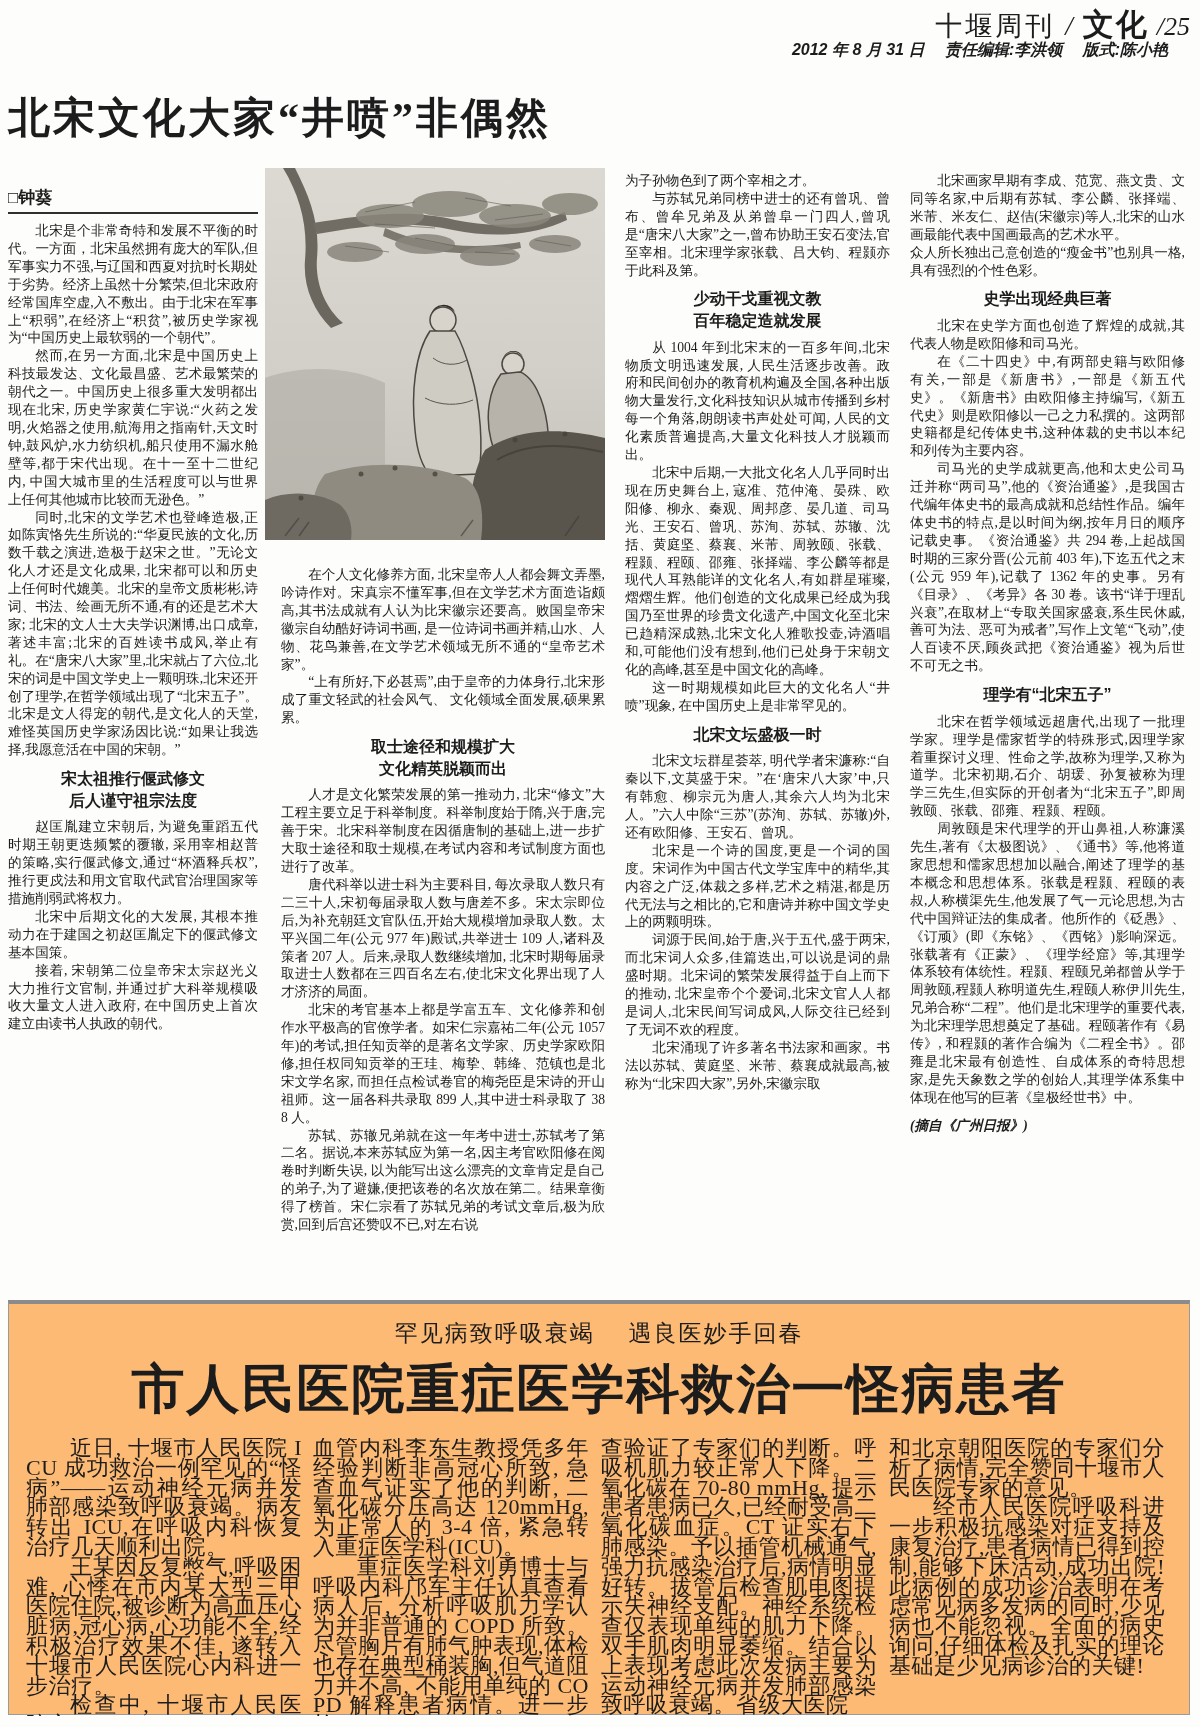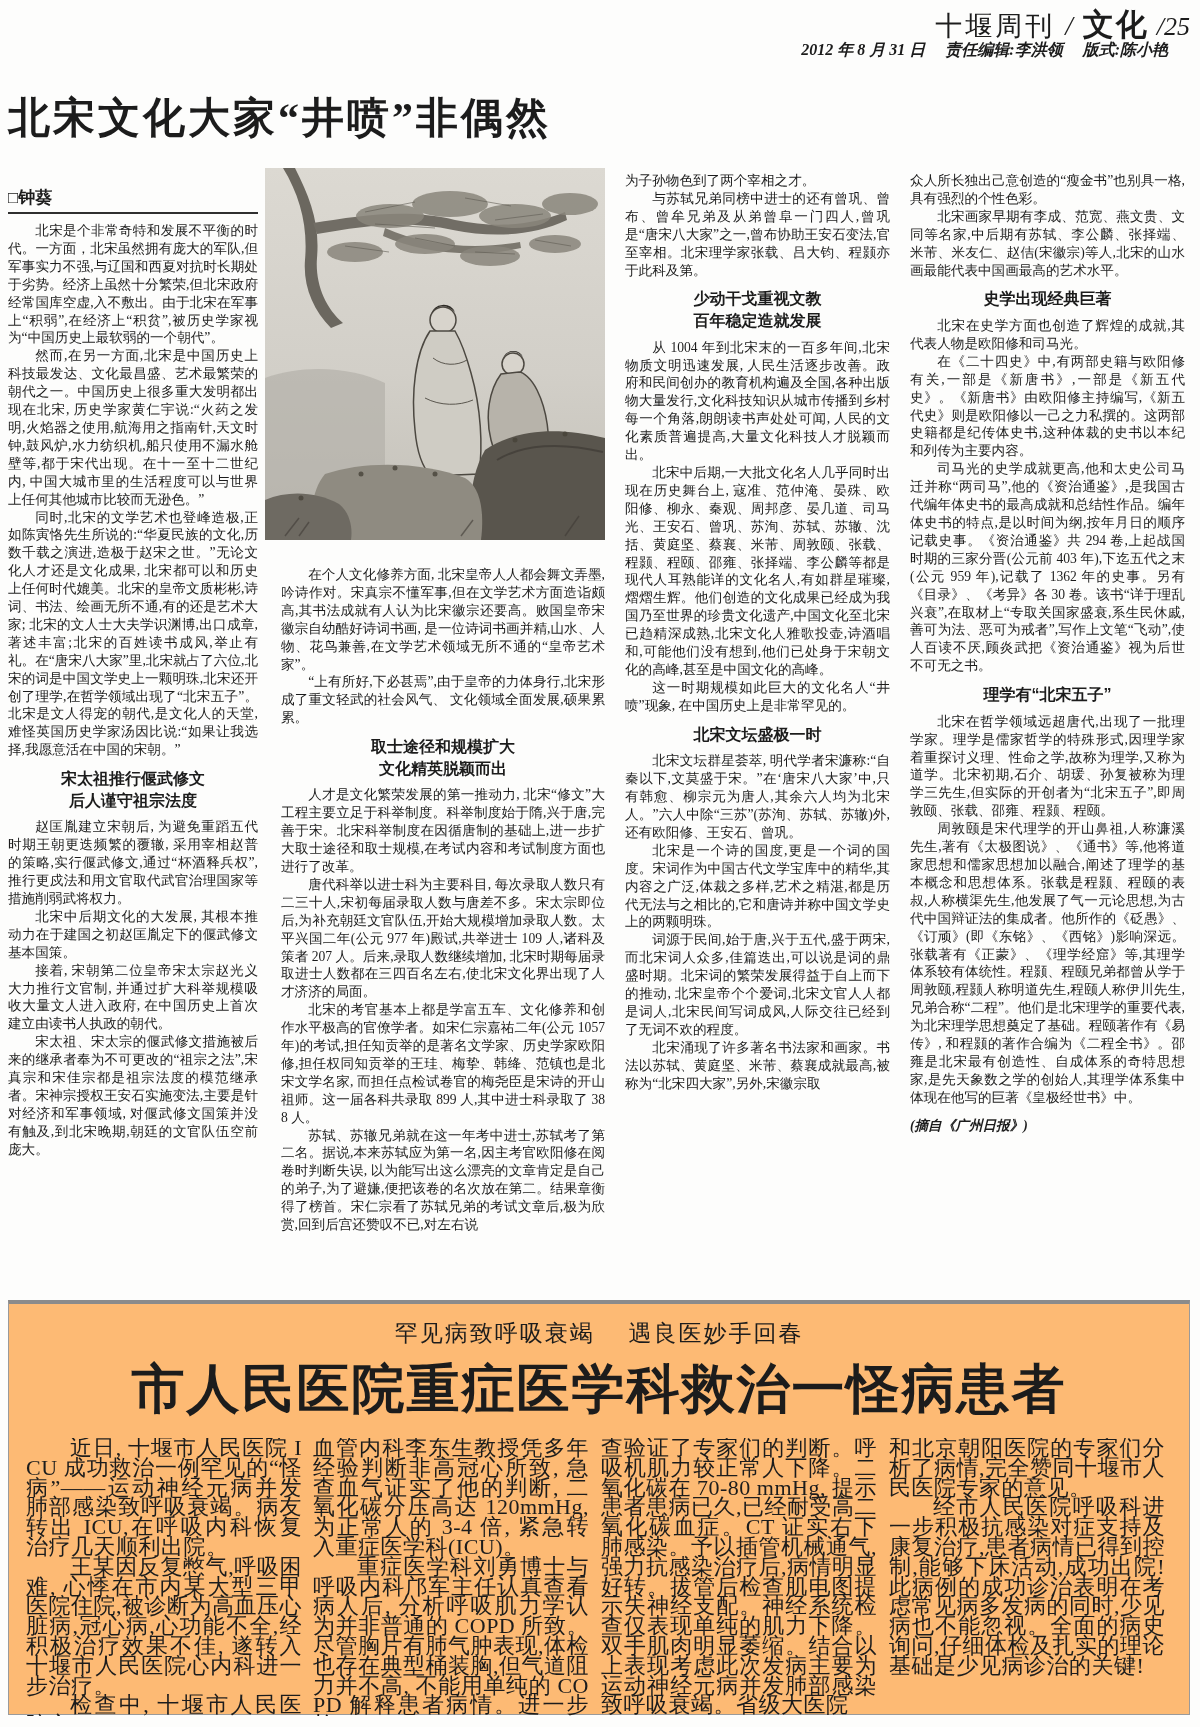--- a/index.html
+++ b/index.html
@@ -5,21 +5,21 @@
   html,body{margin:0;padding:0;background:#e8e8e8;}
   #page{position:relative;width:1200px;height:1727px;margin:0 auto;background:#fdfdfc;color:#1c1c1c;
         font-family:"Liberation Serif","DejaVu Serif",serif;overflow:hidden;}
   
   #masthead{position:absolute;top:4px;right:10px;text-align:right;white-space:nowrap;}
   #masthead .paper{font-size:27px;letter-spacing:3px;}
   #masthead .slash{font-size:27px;font-style:italic;margin:0 6px;color:#222;}
   #masthead .section{font-size:31px;font-weight:bold;font-family:"Liberation Sans","DejaVu Sans",sans-serif;letter-spacing:2px;}
   #masthead .pageno{font-size:26px;font-style:italic;margin-left:4px;}
   #dateline{position:absolute;top:40px;right:32px;font-size:16px;font-weight:bold;font-style:italic;white-space:nowrap;
-            font-family:Liberation Serif, serif;}
+            font-family:Liberation Sans, sans-serif;}
   #dateline span{margin-left:16px;}
   
   #main-title{position:absolute;left:8px;top:90px;font-size:42px;font-weight:bold;letter-spacing:3px;
               font-family:"Liberation Serif","DejaVu Serif",serif;}
   #author{position:absolute;left:8px;top:186px;font-size:17px;font-weight:bold;
           font-family:"Liberation Sans","DejaVu Sans",sans-serif;}
   #author-rule{position:absolute;left:8px;top:212px;width:250px;height:2px;background:#2f2f2f;}
   .news-col{position:absolute;font-size:13.6px;line-height:17.9px;text-align:justify;text-justify:inter-character;
             word-break:break-all;overflow:hidden;}
   #col1{left:8px;top:222px;width:250px;height:1045px;}
@@ -134,21 +134,20 @@
       <div class="para">北宋是个非常奇特和发展不平衡的时代。一方面，北宋虽然拥有庞大的军队,但军事实力不强,与辽国和西夏对抗时长期处于劣势。经济上虽然十分繁荣,但北宋政府经常国库空虚,入不敷出。由于北宋在军事上“积弱”,在经济上“积贫”,被历史学家视为“中国历史上最软弱的一个朝代”。</div>
       <div class="para">然而,在另一方面,北宋是中国历史上科技最发达、文化最昌盛、艺术最繁荣的朝代之一。中国历史上很多重大发明都出现在北宋, 历史学家黄仁宇说:“火药之发明,火焰器之使用,航海用之指南针,天文时钟,鼓风炉,水力纺织机,船只使用不漏水舱壁等,都于宋代出现。在十一至十二世纪内, 中国大城市里的生活程度可以与世界上任何其他城市比较而无逊色。”</div>
       <div class="para">同时,北宋的文学艺术也登峰造极,正如陈寅恪先生所说的:“华夏民族的文化,历数千载之演进,造极于赵宋之世。”无论文化人才还是文化成果, 北宋都可以和历史上任何时代媲美。北宋的皇帝文质彬彬,诗词、书法、绘画无所不通,有的还是艺术大家; 北宋的文人士大夫学识渊博,出口成章,著述丰富;北宋的百姓读书成风,举止有礼。在“唐宋八大家”里,北宋就占了六位,北宋的词是中国文学史上一颗明珠,北宋还开创了理学,在哲学领域出现了“北宋五子”。北宋是文人得宠的朝代,是文化人的天堂,难怪英国历史学家汤因比说:“如果让我选择,我愿意活在中国的宋朝。”</div>
       <div class="col-head">
         <div>宋太祖推行偃武修文</div>
         <div>后人谨守祖宗法度</div>
       </div>
       <div class="para">赵匡胤建立宋朝后, 为避免重蹈五代时期王朝更迭频繁的覆辙, 采用宰相赵普的策略,实行偃武修文,通过“杯酒释兵权”,推行更戍法和用文官取代武官治理国家等措施削弱武将权力。</div>
       <div class="para">北宋中后期文化的大发展, 其根本推动力在于建国之初赵匡胤定下的偃武修文基本国策。</div>
       <div class="para">接着, 宋朝第二位皇帝宋太宗赵光义大力推行文官制, 并通过扩大科举规模吸收大量文人进入政府, 在中国历史上首次建立由读书人执政的朝代。</div>
-      <div class="para">宋太祖、宋太宗的偃武修文措施被后来的继承者奉为不可更改的“祖宗之法”,宋真宗和宋佳宗都是祖宗法度的模范继承者。宋神宗授权王安石实施变法,主要是针对经济和军事领域, 对偃武修文国策并没有触及,到北宋晚期,朝廷的文官队伍空前庞大。</div>
     </div>
   <div id="col2" class="news-col">
       <div class="para">在个人文化修养方面, 北宋皇帝人人都会舞文弄墨,吟诗作对。宋真宗不懂军事,但在文学艺术方面造诣颇高,其书法成就有人认为比宋徽宗还要高。败国皇帝宋徽宗自幼酷好诗词书画, 是一位诗词书画并精,山水、人物、花鸟兼善,在文学艺术领域无所不通的“皇帝艺术家”。</div>
       <div class="para">“上有所好,下必甚焉”,由于皇帝的力体身行,北宋形成了重文轻武的社会风气、 文化领域全面发展,硕果累累。</div>
       <div class="col-head">
         <div>取士途径和规模扩大</div>
         <div>文化精英脱颖而出</div>
       </div>
       <div class="para">人才是文化繁荣发展的第一推动力, 北宋“修文”大工程主要立足于科举制度。科举制度始于隋,兴于唐,完善于宋。北宋科举制度在因循唐制的基础上,进一步扩大取士途径和取士规模,在考试内容和考试制度方面也进行了改革。</div>
       <div class="para">唐代科举以进士科为主要科目, 每次录取人数只有二三十人,宋初每届录取人数与唐差不多。宋太宗即位后,为补充朝廷文官队伍,开始大规模增加录取人数。太平兴国二年(公元 977 年)殿试,共举进士 109 人,诸科及策者 207 人。后来,录取人数继续增加, 北宋时期每届录取进士人数都在三四百名左右,使北宋文化界出现了人才济济的局面。</div>
@@ -167,22 +166,22 @@
       <div class="para">这一时期规模如此巨大的文化名人“井喷”现象, 在中国历史上是非常罕见的。</div>
       <div class="col-head">
         <div>北宋文坛盛极一时</div>
       </div>
       <div class="para">北宋文坛群星荟萃, 明代学者宋濂称:“自秦以下,文莫盛于宋。”在‘唐宋八大家’中,只有韩愈、柳宗元为唐人,其余六人均为北宋人。”六人中除“三苏”(苏洵、苏轼、苏辙)外,还有欧阳修、王安石、曾巩。</div>
       <div class="para">北宋是一个诗的国度,更是一个词的国度。宋词作为中国古代文学宝库中的精华,其内容之广泛,体裁之多样,艺术之精湛,都是历代无法与之相比的,它和唐诗并称中国文学史上的两颗明珠。</div>
       <div class="para">词源于民间,始于唐,兴于五代,盛于两宋,而北宋词人众多,佳篇迭出,可以说是词的鼎盛时期。北宋词的繁荣发展得益于自上而下的推动, 北宋皇帝个个爱词,北宋文官人人都是词人,北宋民间写词成风,人际交往已经到了无词不欢的程度。</div>
       <div class="para">北宋涌现了许多著名书法家和画家。书法以苏轼、黄庭坚、米芾、蔡襄成就最高,被称为“北宋四大家”,另外,宋徽宗取</div>
     </div>
   <div id="col4" class="news-col">
+      <div class="para">北宋画家早期有李成、范宽、燕文贵、文同等名家,中后期有苏轼、李公麟、张择端、米芾、米友仁、赵佶(宋徽宗)等人,北宋的山水画最能代表中国画最高的艺术水平。</div>
       <div class="para pcont">众人所长独出己意创造的“瘦金书”也别具一格,具有强烈的个性色彩。</div>
-      <div class="para">北宋画家早期有李成、范宽、燕文贵、文同等名家,中后期有苏轼、李公麟、张择端、米芾、米友仁、赵佶(宋徽宗)等人,北宋的山水画最能代表中国画最高的艺术水平。</div>
       <div class="col-head">
         <div>史学出现经典巨著</div>
       </div>
       <div class="para">北宋在史学方面也创造了辉煌的成就,其代表人物是欧阳修和司马光。</div>
       <div class="para">在《二十四史》中,有两部史籍与欧阳修有关,一部是《新唐书》,一部是《新五代史》。《新唐书》由欧阳修主持编写,《新五代史》则是欧阳修以一己之力私撰的。这两部史籍都是纪传体史书,这种体裁的史书以本纪和列传为主要内容。</div>
       <div class="para">司马光的史学成就更高,他和太史公司马迁并称“两司马”,他的《资治通鉴》,是我国古代编年体史书的最高成就和总结性作品。编年体史书的特点,是以时间为纲,按年月日的顺序记载史事。《资治通鉴》共 294 卷,上起战国时期的三家分晋(公元前 403 年),下迄五代之末(公元 959 年),记载了 1362 年的史事。另有《目录》、《考异》各 30 卷。该书“详于理乱兴衰”,在取材上“专取关国家盛衰,系生民休戚,善可为法、恶可为戒者”,写作上文笔“飞动”,使人百读不厌,顾炎武把《资治通鉴》视为后世不可无之书。</div>
       <div class="col-head">
         <div>理学有“北宋五子”</div>
       </div>
       <div class="para">北宋在哲学领域远超唐代,出现了一批理学家。理学是儒家哲学的特殊形式,因理学家着重探讨义理、性命之学,故称为理学,又称为道学。北宋初期,石介、胡瑗、孙复被称为理学三先生,但实际的开创者为“北宋五子”,即周敦颐、张载、邵雍、程颢、程颐。</div>

